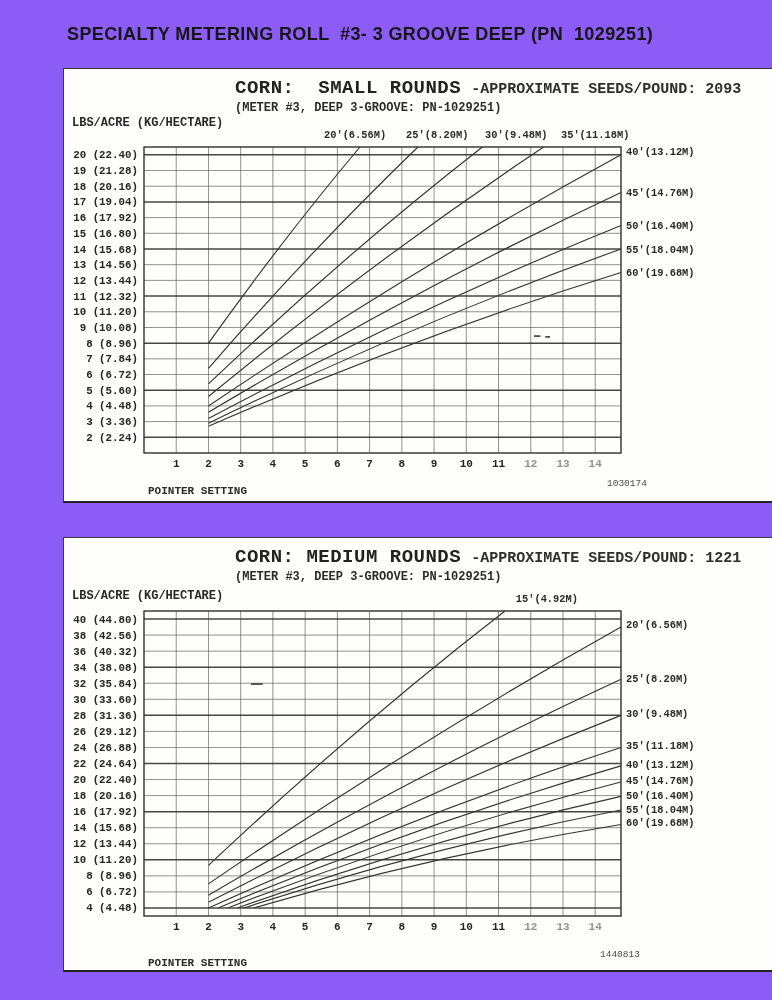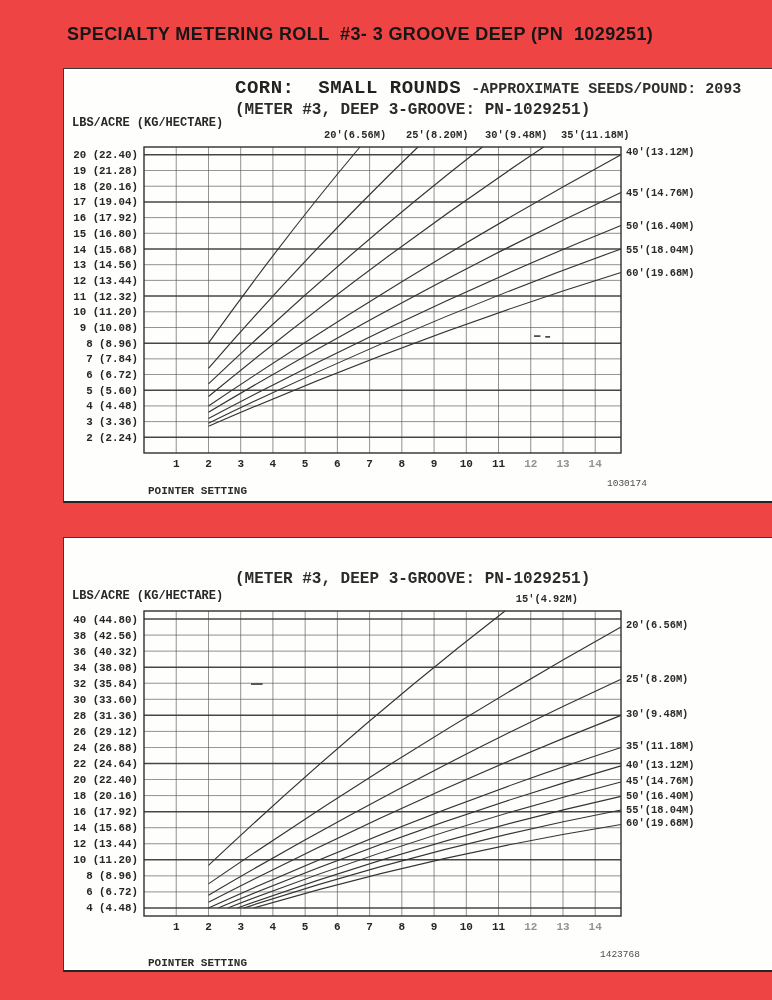--- a/index.html
+++ b/index.html
@@ -1,29 +1,29 @@
 <!DOCTYPE html>
 <html><head>
 <meta charset="utf-8">
 <style>
   html,body{margin:0;padding:0;background:#ffffff;}
-  .page{position:relative;width:772px;height:1000px;background:#ef4444;overflow:hidden;
+  .page{position:relative;width:772px;height:1000px;background:#8b5cf6;overflow:hidden;
         font-family:"Liberation Sans",sans-serif;color:#1c1c1c;}
   .doc-title{position:absolute;left:67px;top:24px;margin:0;font-size:18px;font-weight:600;
              letter-spacing:.4px;color:#161616;white-space:pre;}
   .panel{position:absolute;left:63px;width:734px;height:435px;background:#fefefc;
          border:1px solid #3a3a3a;border-bottom:2px solid #242424;box-sizing:border-box;}
   .panel-1{top:68px;}
   .panel-2{top:537px;}
   .hdr{position:absolute;left:171px;top:8px;display:flex;align-items:baseline;gap:10px;}
   .hdr-title{font-family:"Liberation Mono",monospace;font-size:19px;font-weight:600;
              letter-spacing:.5px;color:#222;white-space:pre;}
   .hdr-sub{font-family:"Liberation Mono",monospace;font-size:15px;font-weight:600;color:#2e2e2e;white-space:pre;}
   .hdr-meter{position:absolute;left:171px;top:32px;font-family:"Liberation Mono",monospace;
-             font-size:16px;font-weight:600;color:#2b2b2b;white-space:pre;}
+             font-size:12px;font-weight:600;color:#2b2b2b;white-space:pre;}
   .y-axis-title{position:absolute;left:8px;font-family:"Liberation Mono",monospace;
                 font-size:12px;font-weight:600;color:#282828;white-space:pre;}
   .panel-1 .y-axis-title{top:47px;}
   .panel-2 .y-axis-title{top:51px;}
   .x-axis-title{position:absolute;left:84px;font-family:"Liberation Mono",monospace;
                 font-size:11px;font-weight:600;color:#2b2b2b;margin-top:19px;}
   .panel-1 .x-axis-title{top:397px;}
   .panel-2 .x-axis-title{top:400px;}
   .doc-number{position:absolute;font-family:"Liberation Mono",monospace;font-size:9.5px;
               color:#4c4c4c;text-align:center;}
@@ -142,20 +142,24 @@
         <path d="M144.45945945945945,357.32307692307694 Q350.72972972972974,267.4307692307692 557,203.53846153846155" class="series"></path>
         <text x="562" y="207.03846153846155" class="slabel">60'(19.68M)</text>
         <line x1="469.97972972972974" y1="267.0923076923077" x2="476.4256756756757" y2="267.0923076923077" class="artifact"></line>
         <line x1="481.2601351351351" y1="267.87692307692305" x2="486.0945945945946" y2="267.87692307692305" class="artifact"></line>
       </svg>
     <div class="x-axis-title">POINTER SETTING</div>
     <div class="doc-number">1030174</div>
   </section>
 
   <section class="panel panel-2">
+    <div class="hdr">
+      <span class="hdr-title">CORN: MEDIUM ROUNDS</span>
+      <span class="hdr-sub">-APPROXIMATE SEEDS/POUND: 1221</span>
+    </div>
     <div class="hdr-meter">(METER #3, DEEP 3-GROOVE: PN-1029251)</div>
     <div class="y-axis-title">LBS/ACRE (KG/HECTARE)</div>
     <svg class="plot">
         <line x1="112.22972972972973" y1="73" x2="112.22972972972973" y2="378" class="grid"></line>
         <text x="112.22972972972973" y="392" text-anchor="middle" class="xtick">1</text>
         <line x1="144.45945945945945" y1="73" x2="144.45945945945945" y2="378" class="grid"></line>
         <text x="144.45945945945945" y="392" text-anchor="middle" class="xtick">2</text>
         <line x1="176.68918918918916" y1="73" x2="176.68918918918916" y2="378" class="grid"></line>
         <text x="176.68918918918916" y="392" text-anchor="middle" class="xtick">3</text>
         <line x1="208.9189189189189" y1="73" x2="208.9189189189189" y2="378" class="grid"></line>
@@ -235,16 +239,16 @@
         <text x="562" y="245.85526315789477" class="slabel">45'(14.76M)</text>
         <path d="M173.4662162162162,369.9736842105263 Q365.2331081081081,301.40899887874724 557,258.4078947368421" class="series"></path>
         <text x="562" y="261.10526315789474" class="slabel">50'(16.40M)</text>
         <path d="M179.91216216216216,369.9736842105263 Q368.4560810810811,308.54613818377385 557,272.0526315789474" class="series"></path>
         <text x="562" y="274.75" class="slabel">55'(18.04M)</text>
         <path d="M189.5810810810811,369.9736842105263 Q373.2905405405405,316.17982479725237 557,286.5" class="series"></path>
         <text x="562" y="288.3947368421052" class="slabel">60'(19.68M)</text>
         <line x1="187.0027027027027" y1="146.03947368421055" x2="198.6054054054054" y2="146.03947368421055" class="artifact"></line>
       </svg>
     <div class="x-axis-title">POINTER SETTING</div>
-    <div class="doc-number">1423768</div>
+    <div class="doc-number">1440813</div>
   </section>
 
 </div>
 
 </body></html>

